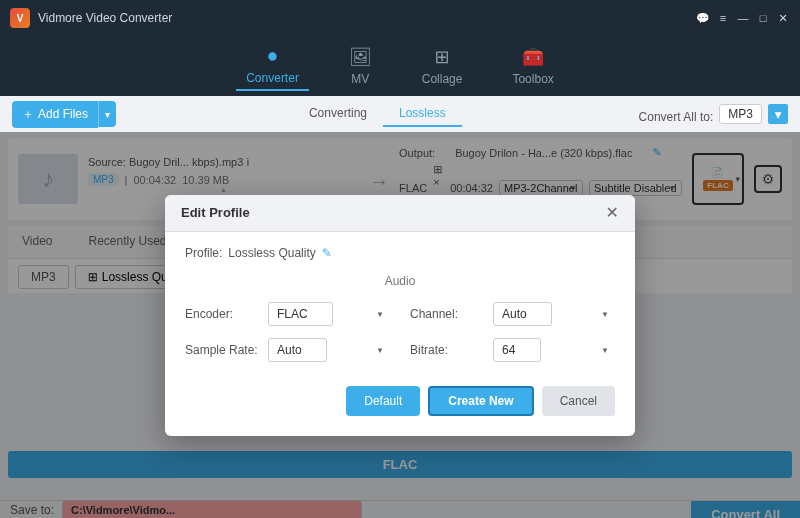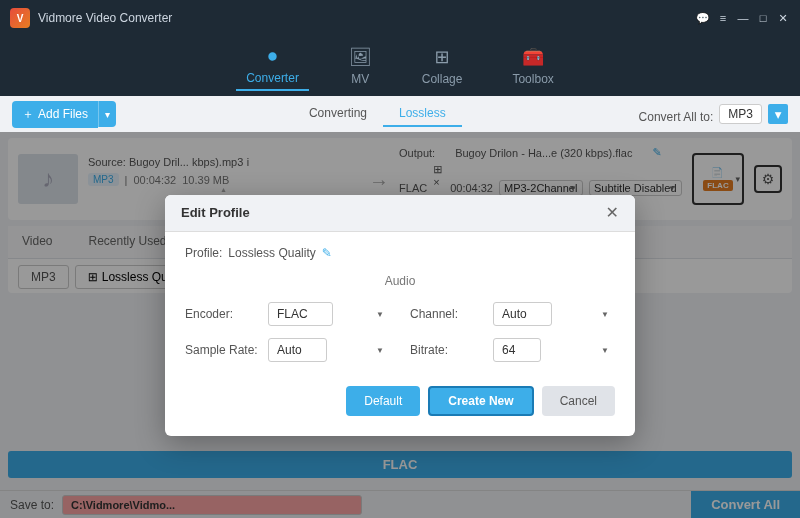--- a/index.html
+++ b/index.html
@@ -504,21 +504,21 @@
       border: none;
       border-radius: 4px;
       padding: 6px 18px;
       font-size: 12px;
       cursor: pointer;
     }
 
     
     #bottom-bar {
       background: #f0f2f5;
-      height: 28px;
+      height: 18px;
       display: flex;
       align-items: center;
       padding: 0 10px;
       gap: 8px;
       border-top: 1px solid #ddd;
       position: absolute;
       bottom: 0;
       left: 0;
       right: 0;
     }

